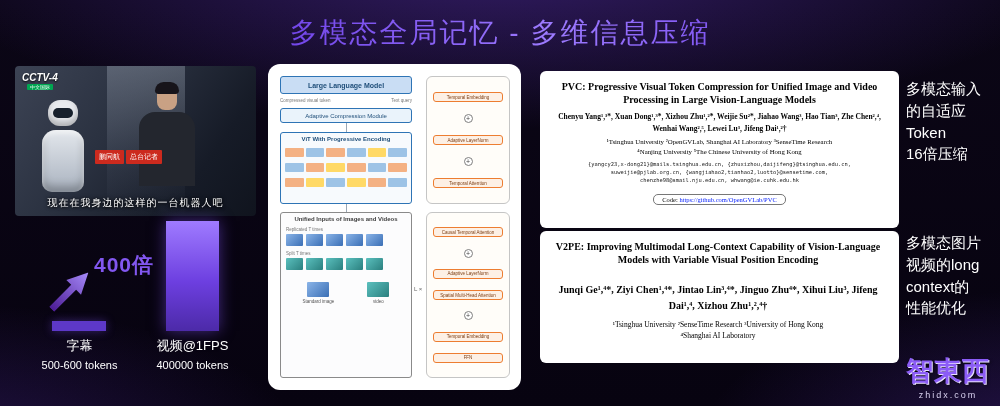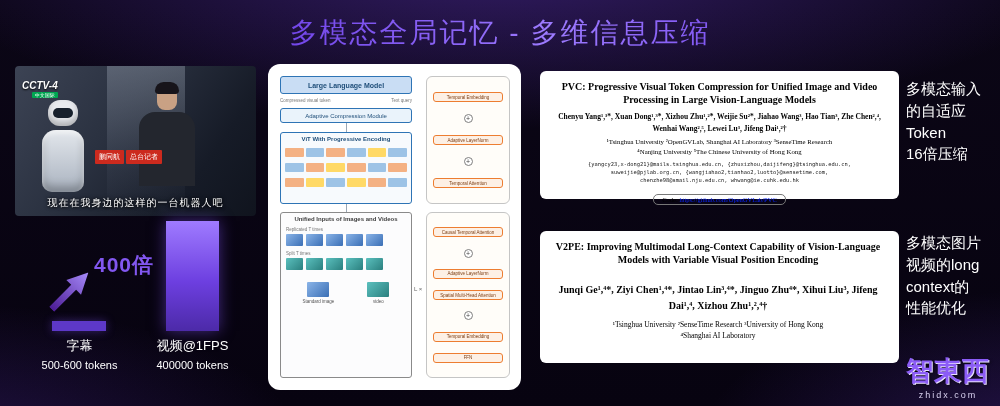--- a/index.html
+++ b/index.html
@@ -14,21 +14,21 @@
   .title { position:absolute; left:0; top:14px; width:1000px; text-align:center;
     font-size:28px; font-weight:normal; letter-spacing:2px; color:#7c4df0;
     background:linear-gradient(90deg,#5f2ee0 15%,#8a63f5 45%,#9d7bff 55%,#6a3ae8 85%);
     -webkit-background-clip:text; background-clip:text; -webkit-text-fill-color:transparent; }
 
   
   .tv { position:absolute; left:15px; top:66px; width:241px; height:150px; border-radius:4px; overflow:hidden;
     background:linear-gradient(125deg,#3c4354 0%,#2a3140 40%,#161b27 75%,#10141e 100%); }
   .tv-light { position:absolute; left:92px; top:0; width:78px; height:150px;
     background:linear-gradient(180deg,rgba(190,200,215,.30),rgba(120,130,150,.10) 70%,rgba(0,0,0,0)); }
-  .cctv { position:absolute; left:7px; top:6px; display:flex; flex-direction:column; align-items:flex-end;margin-top:8px; }
+  .cctv { position:absolute; left:7px; top:6px; display:flex; flex-direction:column; align-items:center; }
   .cctv-main { color:#fff; font-weight:bold; font-style:italic; font-size:10px; text-shadow:0 1px 2px #000; }
   .cctv-sub { background:#00a651; color:#fff; font-size:5px; padding:0 3px; margin-top:1px; border-radius:1px; }
   .robot { position:absolute; left:16px; bottom:14px; width:64px; height:102px; }
   .robot-head { width:30px; height:26px; background:#e8eaee; border-radius:12px; margin:0 auto; position:relative; box-shadow:inset 0 -4px 6px rgba(0,0,0,.25); }
   .robot-visor { position:absolute; left:5px; top:8px; width:20px; height:10px; background:#17202c; border-radius:6px; }
   .robot-body { width:42px; height:62px; background:linear-gradient(180deg,#e3e7ec,#a9b2bf); border-radius:14px 14px 10px 10px; margin:4px auto 0; box-shadow:inset 0 3px 5px rgba(255,255,255,.6), inset 0 -6px 8px rgba(0,0,0,.25); }
   .person { position:absolute; right:58px; bottom:18px; width:62px; height:112px; }
   .person-head { width:20px; height:24px; background:#c9a184; border-radius:8px; margin:0 auto; position:relative; }
   .person-head::before { content:""; position:absolute; left:-2px; top:-4px; width:24px; height:12px; background:#17141a; border-radius:10px 10px 4px 4px; }
   .person-body { width:56px; height:74px; background:#23262e; border-radius:16px 16px 0 0; margin:2px auto 0; }
@@ -73,21 +73,21 @@
   .flow-group { position:absolute; left:158px; width:84px; border:1px solid #c5c5c5; border-radius:6px; background:#fffdf9; display:flex; flex-direction:column; justify-content:space-evenly; align-items:center; padding:3px 2px; }
   .fg-top { top:12px; height:128px; }
   .fg-bottom { top:148px; height:166px; }
   .flow-box { border:1px solid #ed7d31; background:#fdf0e5; border-radius:3px; font-size:4.5px; color:#7a3b10; text-align:center; padding:1.5px 2px; width:70px; }
   .op { width:9px; height:9px; border:1px solid #7f7f7f; border-radius:50%; font-size:7px; line-height:7px; text-align:center; color:#444; background:#fff; }
   .op::after { content:"+"; }
   .loop { position:absolute; left:146px; top:222px; font-size:6px; color:#666; }
 
   
   .paper { position:absolute; left:540px; width:359px; background:#fff; border-radius:6px; padding:9px 11px; font-family:"Liberation Serif",serif; color:#000; }
-  .p1 { top:71px; height:128px; }
+  .p1 { top:71px; height:157px; }
   .p2 { top:231px; height:132px;padding-left:8px; }
   .p-title { font-size:10px; font-weight:bold; text-align:center; line-height:1.3; }
   .p-authors { font-size:7.5px; font-weight:bold; text-align:center; line-height:1.55; margin-top:5px; }
   .p2 .p-authors { font-size:10px; margin-top:16px; }
   .p-affil { font-size:6.8px; text-align:center; line-height:1.45; margin-top:3px; white-space:pre-line; }
   .p2 .p-affil { font-size:7.5px; margin-top:7px; }
   .p-emails { font-family:"DejaVu Sans Mono",monospace; font-size:5.4px; text-align:center; line-height:1.5; margin-top:3px; color:#1a1a1a; white-space:pre-line; }
   .code-wrap { text-align:center; margin-top:4px; }
   .code-box { display:inline-block; border:1px solid #777; border-radius:5px; padding:1px 8px; font-size:6.5px; }
   .code-link { color:#0b24fb; }

